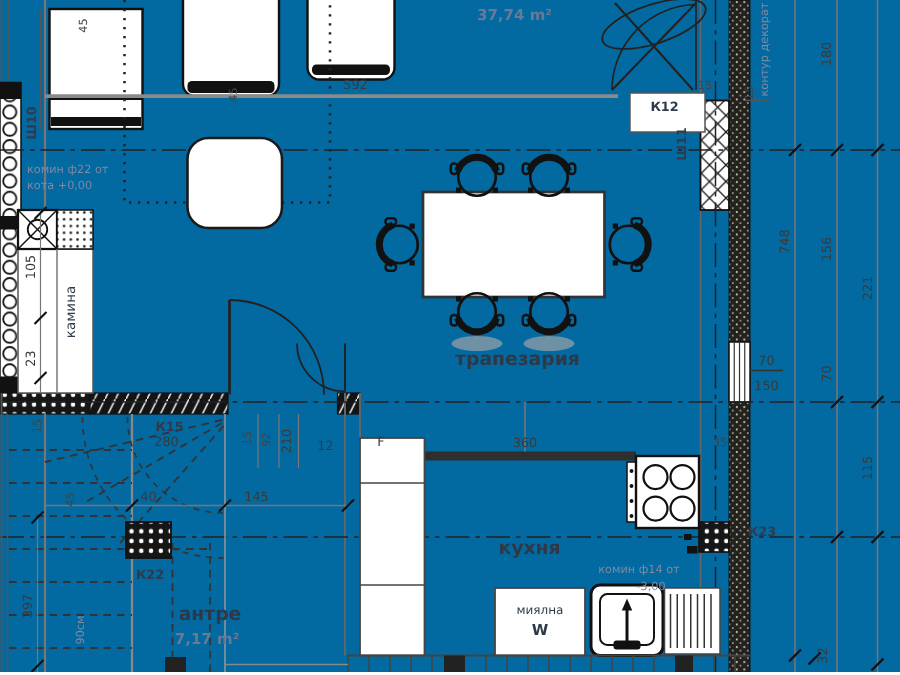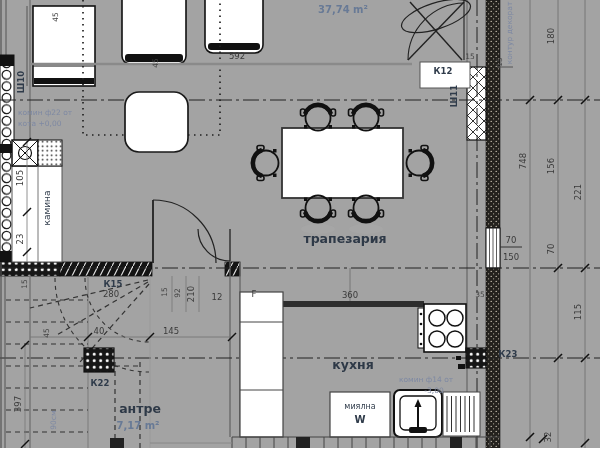--- a/index.html
+++ b/index.html
@@ -1,16 +1,16 @@
 <!DOCTYPE html>
 <html><head>
 <meta charset="utf-8">
 <style>
   html,body{margin:0;padding:0;background:#fff;}
-  #plan-wrap{position:relative;width:600px;height:448px;background:#a3a3a3;overflow:hidden;
+  #plan-wrap{position:relative;width:600px;height:448px;background:#0369a1;overflow:hidden;
     font-family:"DejaVu Sans",sans-serif;}
   svg{position:absolute;left:0;top:0;}
   text{font-family:"DejaVu Sans",sans-serif;}
   .dim{fill:#3a3a3a;font-size:8.5px;}
   .dim-s{fill:#444;font-size:7.5px;}
   .mark{fill:#2f3b4a;font-size:8.5px;font-weight:600;}
   .room{fill:#2e3947;font-size:12.5px;font-weight:600;}
   .area{fill:#687a96;font-size:10px;font-weight:bold;}
   .note{fill:#7e89a3;font-size:7.5px;}
 </style>

